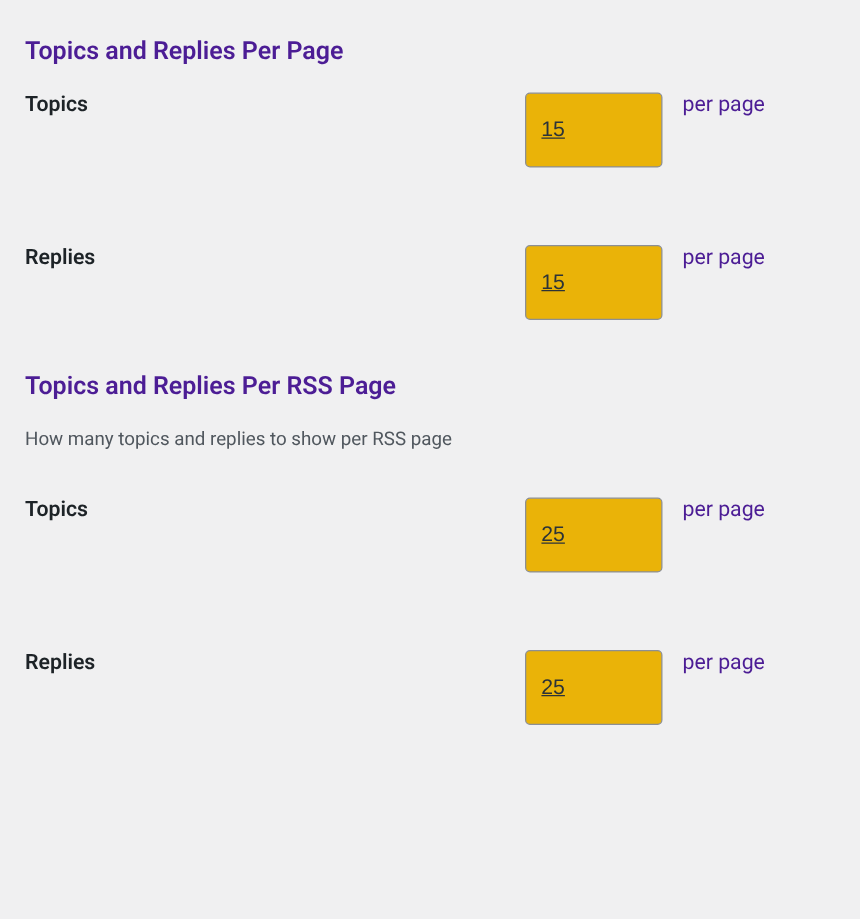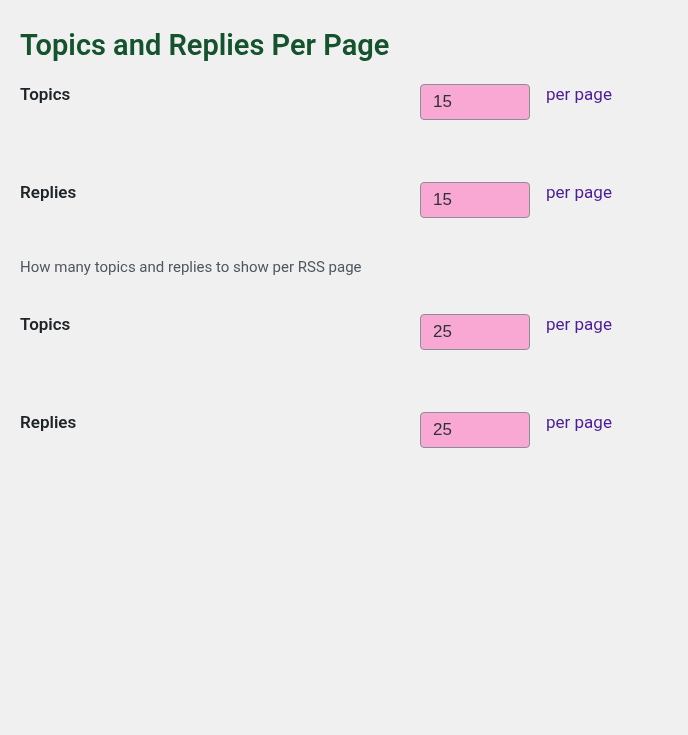--- a/index.html
+++ b/index.html
@@ -12,23 +12,23 @@
       font-family: -apple-system, BlinkMacSystemFont, "Segoe UI", Roboto, Oxygen-Sans, Ubuntu, Cantarell, "Helvetica Neue", sans-serif;
       width: 688px;
       height: 735px;
       padding: 20px 20px 20px 20px;
       color: #1d2327;
     }
     .section {
       margin-bottom: 40px;
     }
     .section-title {
-      font-size: 29px;
+      font-size: 20px;
       font-weight: 600;
-      color: #14532d;
+      color: #4c1d95;
       margin-bottom: 22px;
       margin-top: 8px;
     }
     .section-description {
       font-size: 15px;
       color: #50575e;
       margin-bottom: 38px;
     }
     .field-row {
       display: flex;
@@ -38,28 +38,29 @@
       margin-bottom: 40px;
     }
     .field-label {
       width: 400px;
       font-size: 17px;
       font-weight: 600;
       color: #1d2327;
     }
     .field-input {
       width: 110px;
-      height: 36px;
+      height: 60px;
       padding: 6px 12px;
       font-size: 17px;
       border: 1px solid #8c8f94;
       border-radius: 4px;
-      background: #f9a8d4;
+      background: #eab308;
       color: #2c3338;
       line-height: 1.5;
+      text-decoration: underline;
     }
     .field-suffix {
       font-size: 17px;
       color: #4c1d95;
       margin-left: 16px;
     }
   </style>
 </head>
 <body>
 
@@ -73,20 +74,21 @@
   </div>
 
   <div class="field-row">
     <div class="field-label">Replies</div>
     <input type="number" class="field-input" value="15" style="">
     <span class="field-suffix">per page</span>
   </div>
 </div>
 
 <div class="section">
+  <h2 class="section-title">Topics and Replies Per RSS Page</h2>
   <p class="section-description">How many topics and replies to show per RSS page</p>
 
   <div class="field-row">
     <div class="field-label">Topics</div>
     <input type="number" class="field-input" value="25" style="">
     <span class="field-suffix">per page</span>
   </div>
 
   <div class="field-row">
     <div class="field-label">Replies</div>

